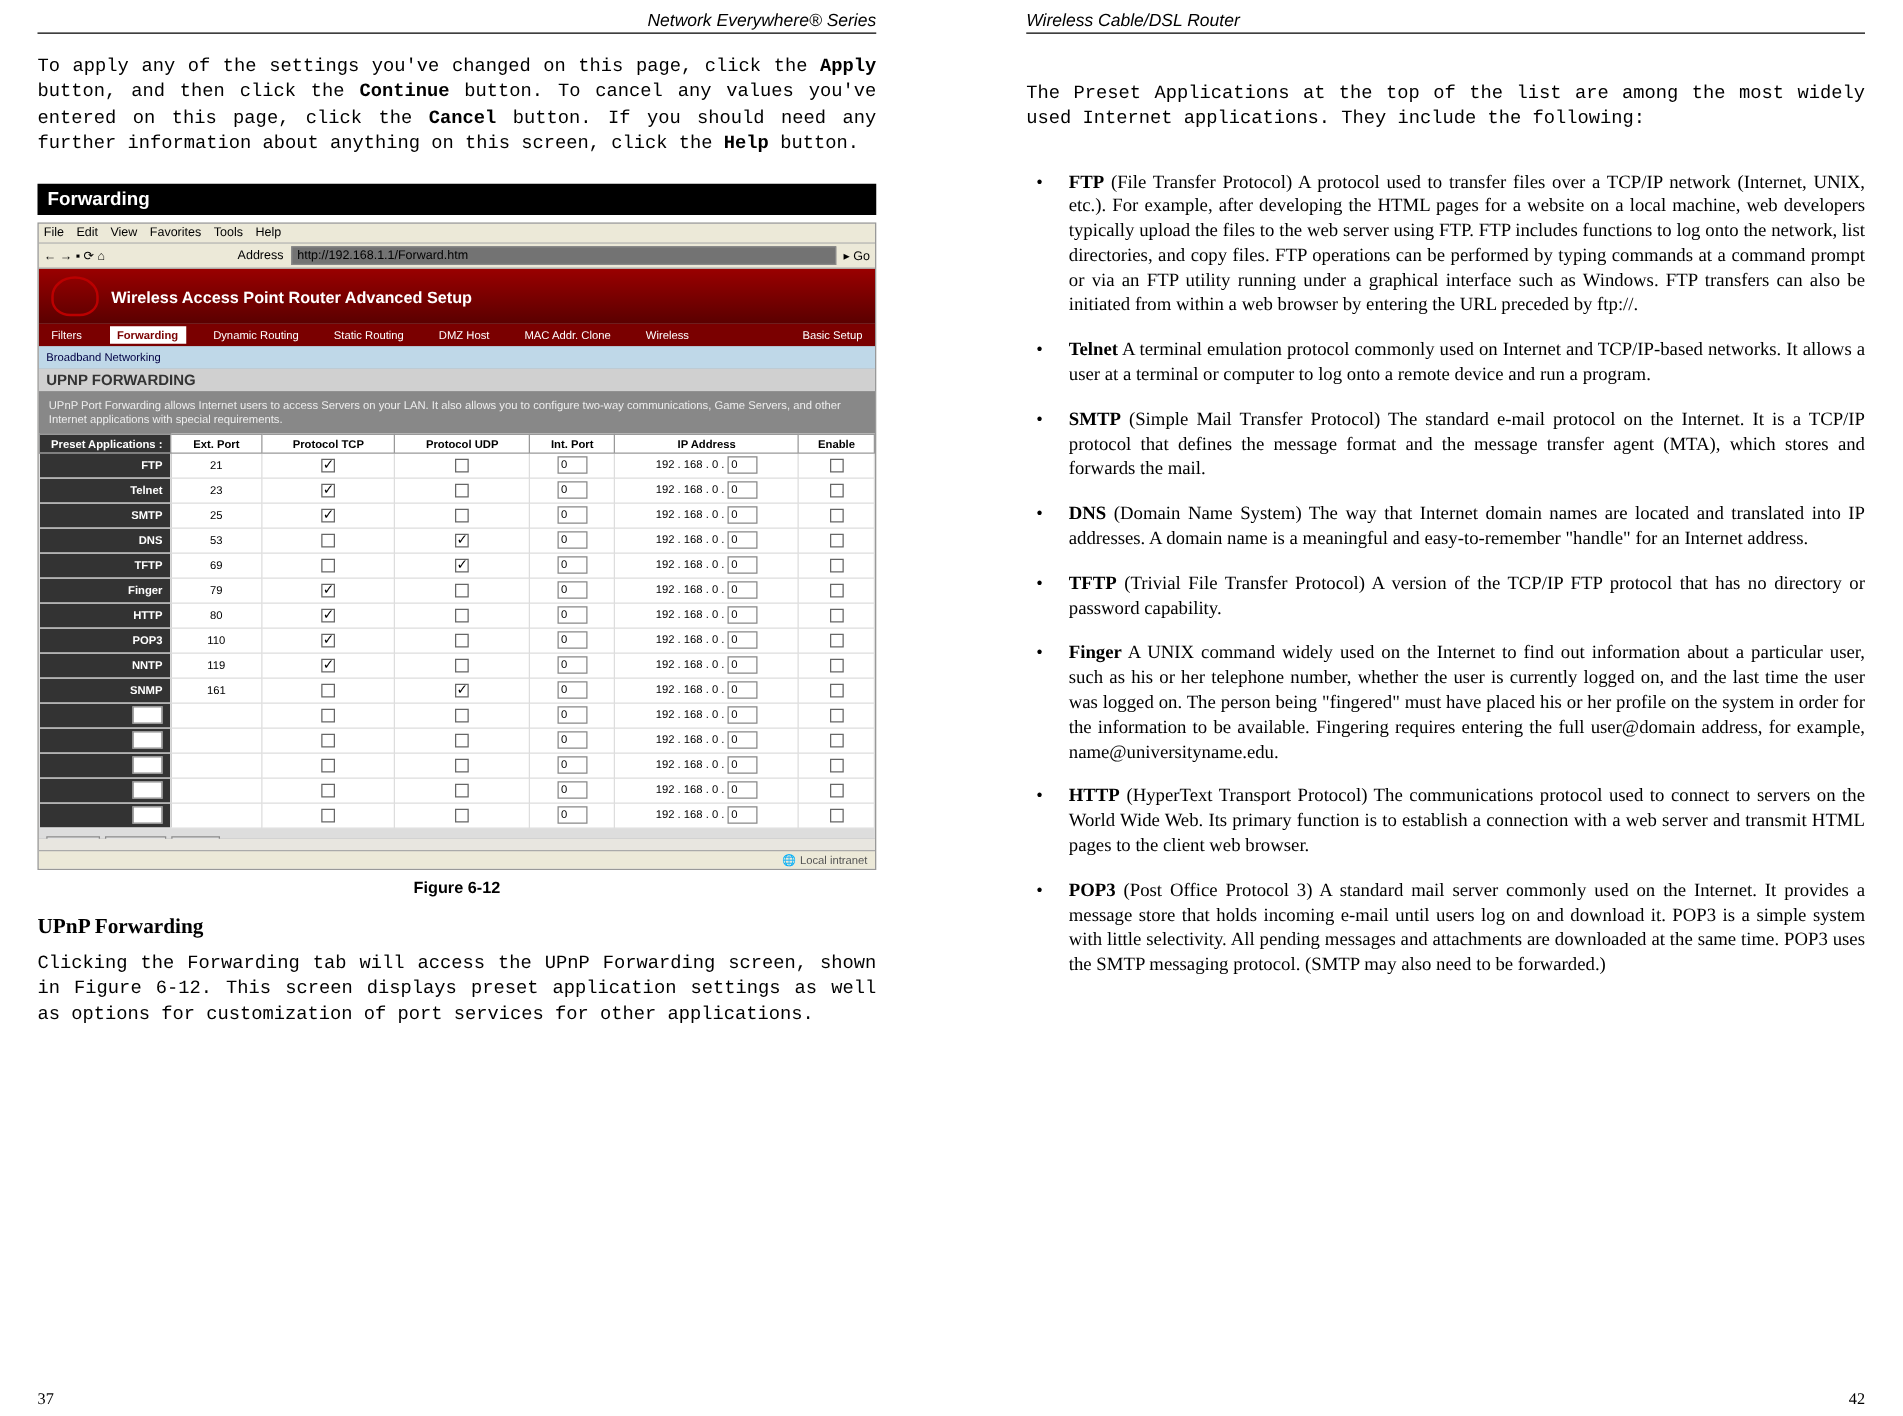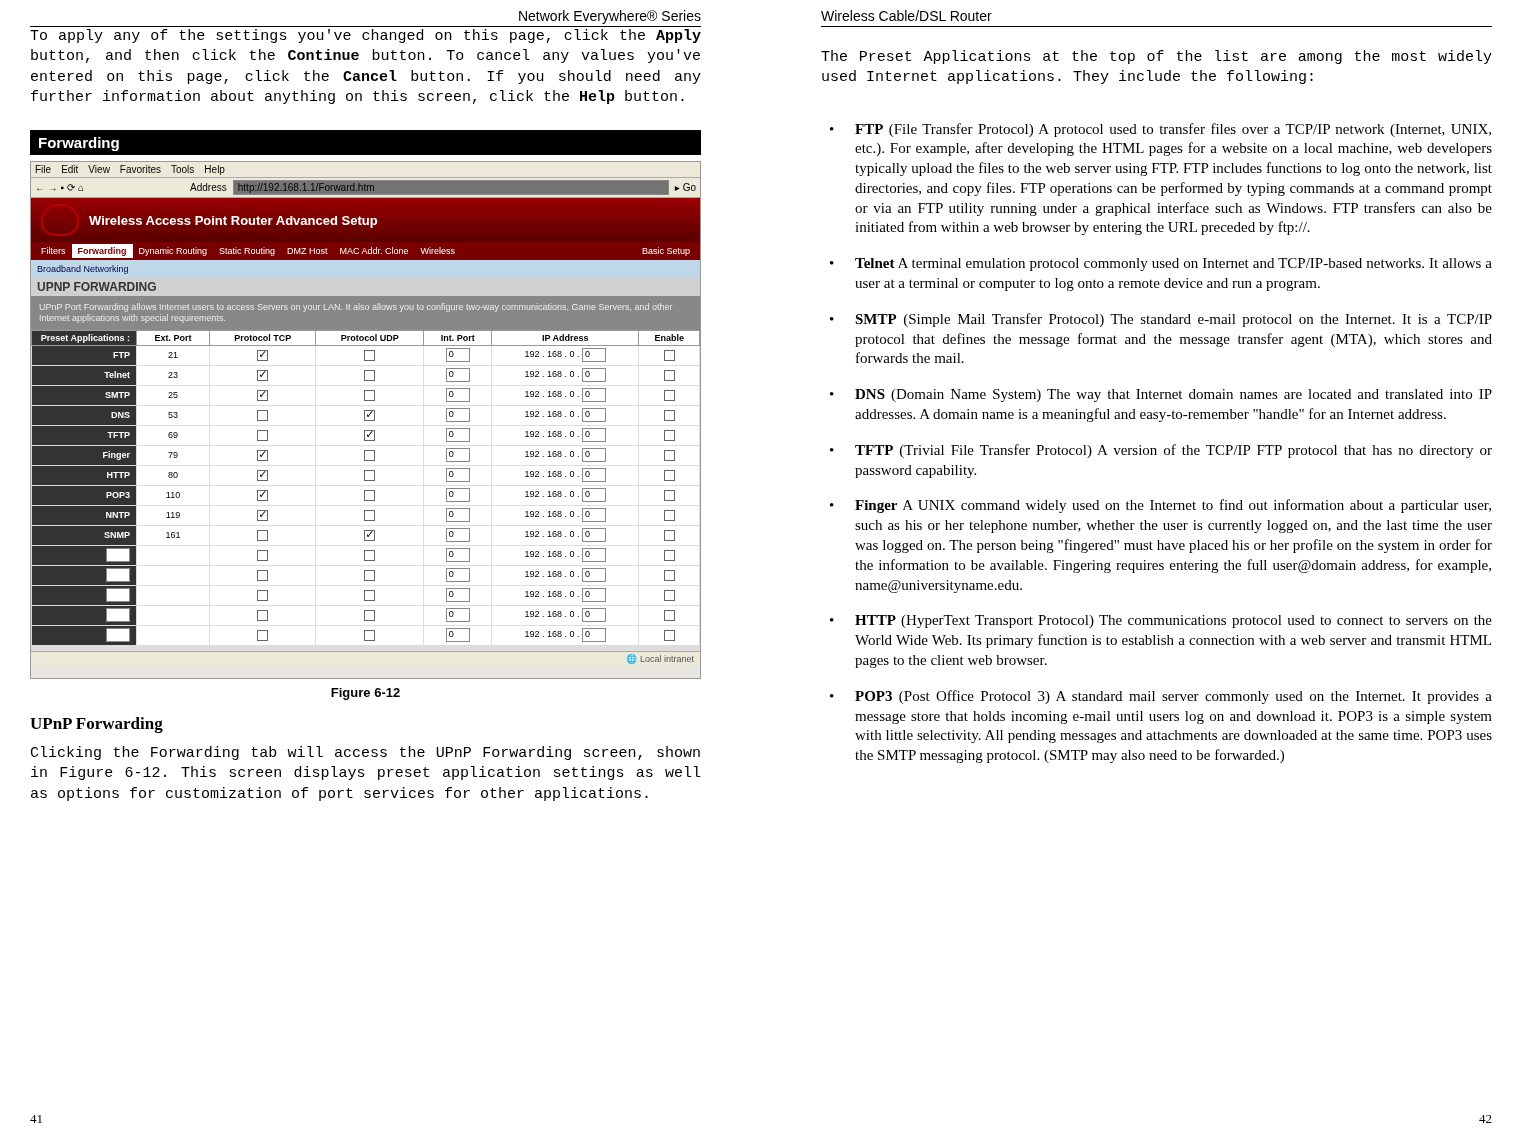--- a/index.html
+++ b/index.html
@@ -21,25 +21,26 @@
     width: 50%;
     height: 100%;
     padding: 8px 48px 8px 48px;
     position: relative;
     display: flex;
     flex-direction: column;
   }
   .page-left { padding-left: 30px; padding-right: 60px; }
   .page-right { padding-left: 60px; padding-right: 30px; gap: 21px; }
   .running-head {
+    font-style: italic;
     font-family: Arial, Helvetica, sans-serif;
     font-size: 14px;
     border-bottom: 1.5px solid #000;
     padding-bottom: 2px;
-    margin-bottom: 0;
+    margin-bottom: 17px;
     font-weight: 500;
   }
   .page-left .running-head { text-align: right; }
   .page-right .running-head { text-align: left; }
   .body-text { text-align: justify; line-height: 1.35; }
   .body-text p { margin-bottom: 10px; font-family: Liberation Mono, monospace; }
   .section-bar {
     background: #000;
     color: #fff;
     font-family: Arial, Helvetica, sans-serif;
@@ -88,21 +89,21 @@
     padding: 6px 10px;
     display: flex;
     align-items: center;
     gap: 10px;
   }
   .router-logo {
     width: 38px; height: 32px; border: 2px solid #b00; border-radius: 50% 50% 40% 40%;
   }
   .router-title { font-weight: bold; font-size: 13px; }
   .router-nav {
-    background: #7a0000; color: #fff; display: flex; gap: 0; padding: 2px 4px;
+    background: #7a0000; color: #fff; display: flex; gap: 16px; padding: 2px 4px;
     font-size: 9px;
   }
   .router-nav span { padding: 2px 6px; }
   .router-nav .active { background: #fff; color: #7a0000; font-weight: bold; }
   .router-sub {
     background: #bfd8e8; color: #004; padding: 4px 6px; font-size: 9px;
     display: flex; gap: 8px;
   }
   .router-desc {
     background: #888; color: #eee; font-size: 9px; padding: 6px 8px; line-height: 1.2;
@@ -145,21 +146,21 @@
   .tiny-check.checked::after {
     content: "✓"; position: absolute; top: -3px; left: 0; font-size: 11px;
   }
   .ip-cell { white-space: nowrap; }
   .btn-row { background: #ddd; padding: 6px; text-align: left; }
   .fig-btn {
     display: inline-block; background: #e8e8e8; border: 1px solid #888;
     padding: 2px 8px; font-size: 10px; margin-right: 4px;
   }
   .fig-status {
-    position: absolute; bottom: 12px; left: 0; right: 0;
+    position: absolute; bottom: 0; left: 0; right: 0;
     background: #ece9d8; border-top: 1px solid #aaa; font-size: 9px;
     padding: 2px 6px; text-align: right; color: #555;
   }
   .fig-caption {
     text-align: center;
     font-family: Arial, Helvetica, sans-serif;
     font-weight: bold;
     font-size: 13px;
     margin: 6px 0 8px 0;
   }
@@ -393,21 +394,21 @@
         <span>🌐 </span>
         <span>Local intranet</span>
       </div>
     </div>
 
     <div class="fig-caption">Figure 6-12</div>
     <h3 class="subhead">UPnP Forwarding</h3>
     <div class="body-text">
       <p>Clicking the Forwarding tab will access the UPnP Forwarding screen, shown in Figure 6-12. This screen displays preset application settings as well as options for customization of port services for other applications.</p>
     </div>
-    <div class="pgnum">41</div>
+    <div class="pgnum">37</div>
   </div>
 
   <div class="page page-right">
     <div class="running-head">Wireless Cable/DSL Router</div>
     <div class="body-text">
       <p>The Preset Applications at the top of the list are among the most widely used Internet applications. They include the following:</p>
     </div>
     <ul class="proto-list" id="proto-list">
         <li><b>FTP</b> (File Transfer Protocol)  A protocol used to transfer files over a TCP/IP network (Internet, UNIX, etc.). For example, after developing the HTML pages for a website on a local machine, web developers typically upload the files to the web server using FTP. FTP includes functions to log onto the network, list directories, and copy files. FTP operations can be performed by typing commands at a command prompt or via an FTP utility running under a graphical interface such as Windows. FTP transfers can also be initiated from within a web browser by entering the URL preceded by ftp://.</li>
         <li><b>Telnet</b>  A terminal emulation protocol commonly used on Internet and TCP/IP-based networks. It allows a user at a terminal or computer to log onto a remote device and run a program.</li>

